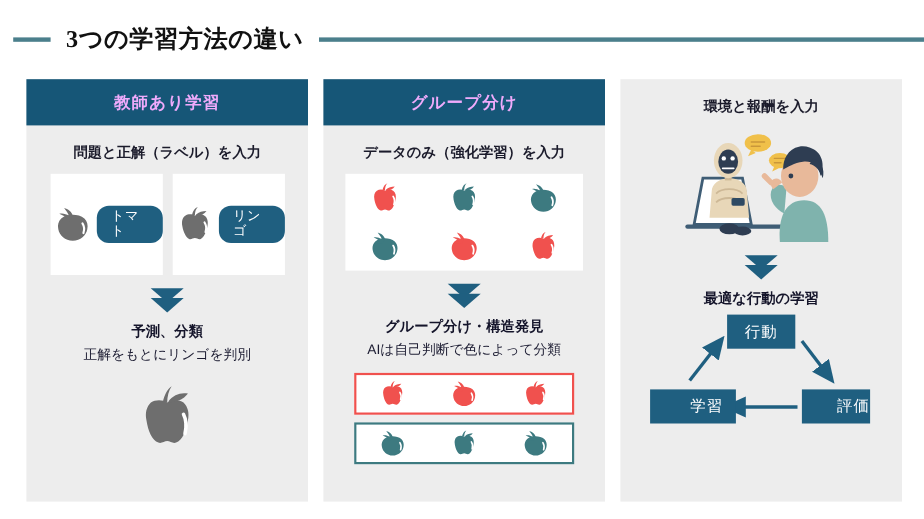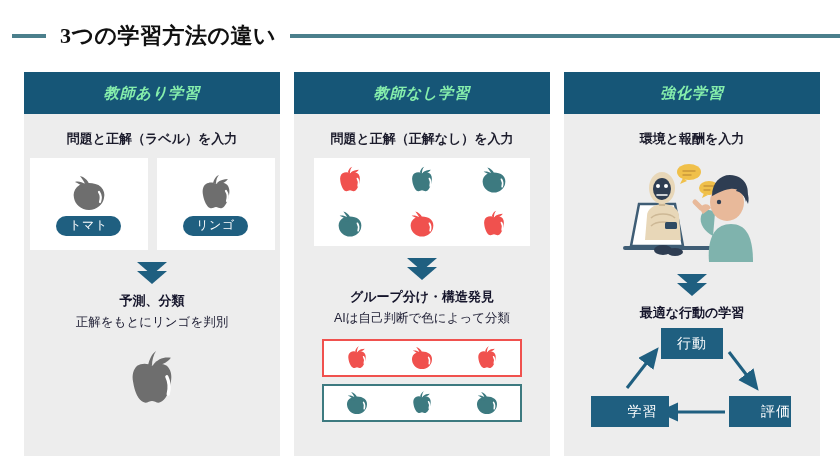--- a/index.html
+++ b/index.html
@@ -63,52 +63,51 @@
     background: #ededed;
     display: flex;
     flex-direction: column;
     align-items: center;
     position: relative;
   }
   .col-header {
     width: 100%;
     height: 42px;
     background: #165677;
-    color: #86efac;
+    color: #f0abfc;
     font-size: 15px;
     font-weight: bold;
     display: flex;
     align-items: center;
     justify-content: center;
     letter-spacing: 1px;
     flex: none;
-    font-style: italic;
   }
   .input-label {
     font-size: 13px;
     font-weight: bold;
     color: #1b1b2b;
     margin-top: 16px;
     margin-bottom: 10px;
     text-align: center;
     flex: none;
   }
 
   
   .card-pair {
     display: flex;
     gap: 9px;
     flex: none;
   }
   .fruit-card {
-    width: 118px;
+    width: 102px;
     height: 92px;
     background: #ffffff;
     display: flex;
-    flex-direction: column;
+    flex-direction: row;
     align-items: center;
     justify-content: center;
     gap: 2px;
   }
   .pill {
     background: #1f5f80;
     color: #ffffff;
     font-size: 12px;
     border-radius: 11px;
     padding: 3px 13px 4px;
@@ -244,22 +243,22 @@
 
     <svg width="62" height="66" viewBox="0 0 46 46" style="margin-top:14px">
       <path d="M23 14c-3-2-8-2-11 0-3 3-4 7-3 12 1 7 4 14 8 15 2 1 4-1 6-1s4 2 6 1c4-1 7-8 8-15 1-5 0-9-3-12-3-2-8-2-11 0z" fill="#6e6e6e"></path>
       <path d="M23 14c0-4 1-8 3-11-3 2-5 6-6 11z" fill="#6e6e6e"></path>
       <path d="M24 13c3-4 8-6 13-5-3 4-8 6-13 6z" fill="#6e6e6e"></path>
       <path d="M34 22c2 4 2 9 1 13" stroke="#ffffff" stroke-width="2.4" fill="none" stroke-linecap="round"></path>
     </svg>
   </div>
 
   <div class="column">
-    <div class="col-header">教師なし学習</div>
-    <div class="input-label">問題と正解（正解なし）を入力</div>
+    <div class="col-header">グループ分け</div>
+    <div class="input-label">データのみ（強化学習）を入力</div>
 
     <div class="grid-card">
       <svg width="34" height="32" viewBox="0 0 46 42">
         <path d="M23 12c-3-2-7-2-10 0-3 2-4 6-3 11 1 6 4 12 7 13 2 1 4-1 6-1s4 2 6 1c3-1 6-7 7-13 1-5 0-9-3-11-3-2-7-2-10 0z" fill="#f0514e"></path>
         <path d="M23 12c0-4 1-7 3-9-3 1-5 4-6 8z" fill="#f0514e"></path>
         <path d="M24 11c3-3 7-4 11-4-2 3-6 5-10 5z" fill="#f0514e"></path>
         <path d="M33 19c2 3 2 7 1 10" stroke="#ffffff" stroke-width="2.2" fill="none" stroke-linecap="round"></path>
       </svg>
       <svg width="34" height="32" viewBox="0 0 46 42">
         <path d="M23 12c-3-2-7-2-10 0-3 2-4 6-3 11 1 6 4 12 7 13 2 1 4-1 6-1s4 2 6 1c3-1 6-7 7-13 1-5 0-9-3-11-3-2-7-2-10 0z" fill="#3d7a80"></path>
@@ -333,21 +332,20 @@
         <svg width="30" height="28" viewBox="0 0 46 42">
           <path d="M23 11c-4 0-9 1-12 4-3 3-4 7-3 11 1 6 7 12 15 12s14-6 15-12c1-4 0-8-3-11-3-3-8-4-12-4z" fill="#3d7a80"></path>
           <path d="M23 12c-1-4-5-7-9-8 2 3 4 5 5 8-3-2-7-3-10-2 3 1 6 3 8 5-2 0-4 1-5 2 3 0 6 0 8 1z" fill="#3d7a80"></path>
           <path d="M33 20c2 3 2 7 1 10" stroke="#ffffff" stroke-width="2.2" fill="none" stroke-linecap="round"></path>
         </svg>
       </div>
     </div>
   </div>
 
   <div class="column">
-    <div class="col-header">強化学習</div>
     <div class="input-label">環境と報酬を入力</div>
 
     <svg class="illus" viewBox="0 0 150 104">
 
       <path d="M22 46 L58 46 L66 88 L14 88 Z" fill="#ffffff" stroke="#3f5d75" stroke-width="2.5"></path>
 
       <rect x="6" y="88" width="120" height="4" rx="2" fill="#3f5d75"></rect>
 
       <path d="M30 58 c0-7 7-12 16-12 s16 5 16 12 l2 24 h-36 z" fill="#e8d7b8"></path>
       <path d="M34 60 c3-3 8-4 12-4 s9 1 12 4" stroke="#cdb896" stroke-width="1.6" fill="none"></path>

